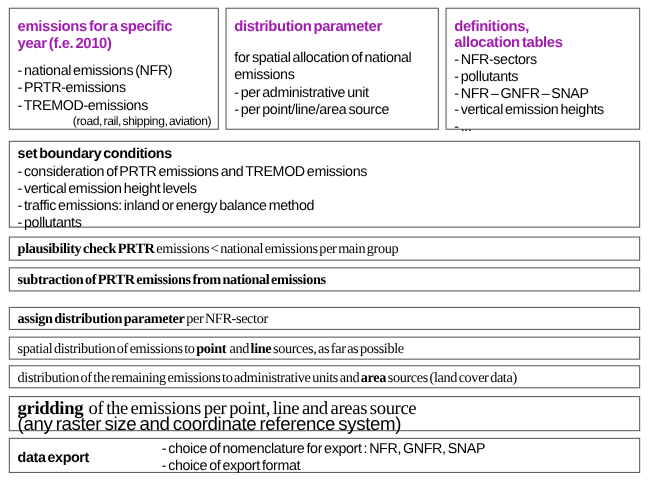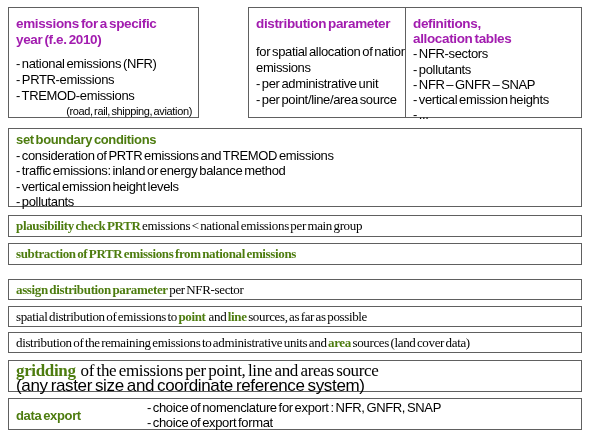--- a/index.html
+++ b/index.html
@@ -5,21 +5,21 @@
   html,body { margin:0; padding:0; background:#ffffff; }
   .canvas {
     position:relative; width:600px; height:447px; background:#ffffff;
     font-family:"Liberation Sans","DejaVu Sans",sans-serif;
     color:#000000; letter-spacing:-0.35px; word-spacing:-1.4px;
   }
   .box {
     position:absolute; box-sizing:border-box;
     border:1px solid #606060; background:#ffffff;
   }
-  .red { color:#4d7c0f; font-weight:bold; }
+  .red { color:#000000; font-weight:bold; }
   .pre { white-space:pre-line; }
   span.run { white-space:pre-wrap;font-family:Liberation Serif, serif; }
 
   
   .topbox { font-size:13px; line-height:16px; padding:8px 6px 0 7px; }
   .topbox .title { font-size:13.5px; color:#a21caf; font-weight:bold; white-space:pre-line; }
   .gap8  { height:8px; }
   .gap12 { height:12px; }
   .item  { white-space:pre-wrap; }
   .note  { font-size:11px; line-height:14px; padding-left:8px;text-align:right; }
@@ -27,21 +27,21 @@
 
   
   .widebox { left:8px; width:574px; }
   .listbox { font-size:13px; line-height:15.6px; padding:3px 7px 0 7px; }
   .rowbox  { display:flex; align-items:center; padding:0 7px; font-size:13px; }
   .twolinebox { font-size:17px; line-height:15px; padding:2px 7px 0 7px; }
   .exportbox { display:flex; align-items:center; font-size:13px; line-height:15px; padding:2px 7px 0 7px; }
   .export-label { flex:0 0 131px; }
 
   #box-emissions-year      { left:8px;   top:7px;   width:191px; height:111px; }
-  #box-distribution-param  { left:205px; top:7px;   width:194px; height:111px;margin-left:43px; }
+  #box-distribution-param  { left:205px; top:7px;   width:194px; height:111px; }
   #box-definitions         { left:405px; top:7px;   width:177px; height:111px; }
   #box-boundary            { top:128px; height:79px; }
   #box-plausibility        { top:215px; height:22px; }
   #box-subtraction         { top:243px; height:22px; }
   #box-assign              { top:279px; height:21px; }
   #box-spatial             { top:306px; height:21px; }
   #box-remaining           { top:332px; height:21px; }
   #box-gridding            { top:360px; height:32px; }
   #box-export              { top:398px; height:32px; }
 </style>
@@ -75,22 +75,22 @@
     <div class="item">- NFR-sectors</div>
     <div class="item">- pollutants</div>
     <div class="item">- NFR – GNFR – SNAP</div>
     <div class="item">- vertical emission heights</div>
     <div class="item">- ...</div>
   </div>
 
   <div class="box widebox listbox" id="box-boundary">
     <div class="red">set boundary conditions</div>
     <div class="item">- consideration of PRTR emissions and TREMOD emissions</div>
+    <div class="item">- vertical emission height levels</div>
     <div class="item">- traffic emissions: inland or energy balance method</div>
-    <div class="item">- vertical emission height levels</div>
     <div class="item">- pollutants</div>
   </div>
 
   <div class="box widebox rowbox" id="box-plausibility">
     <span class="run red">plausibility check PRTR</span>
       <span class="run"> emissions &lt; national emissions per main group</span>
   </div>
 
   <div class="box widebox rowbox" id="box-subtraction">
     <span class="run red">subtraction of PRTR emissions from national emissions</span>

